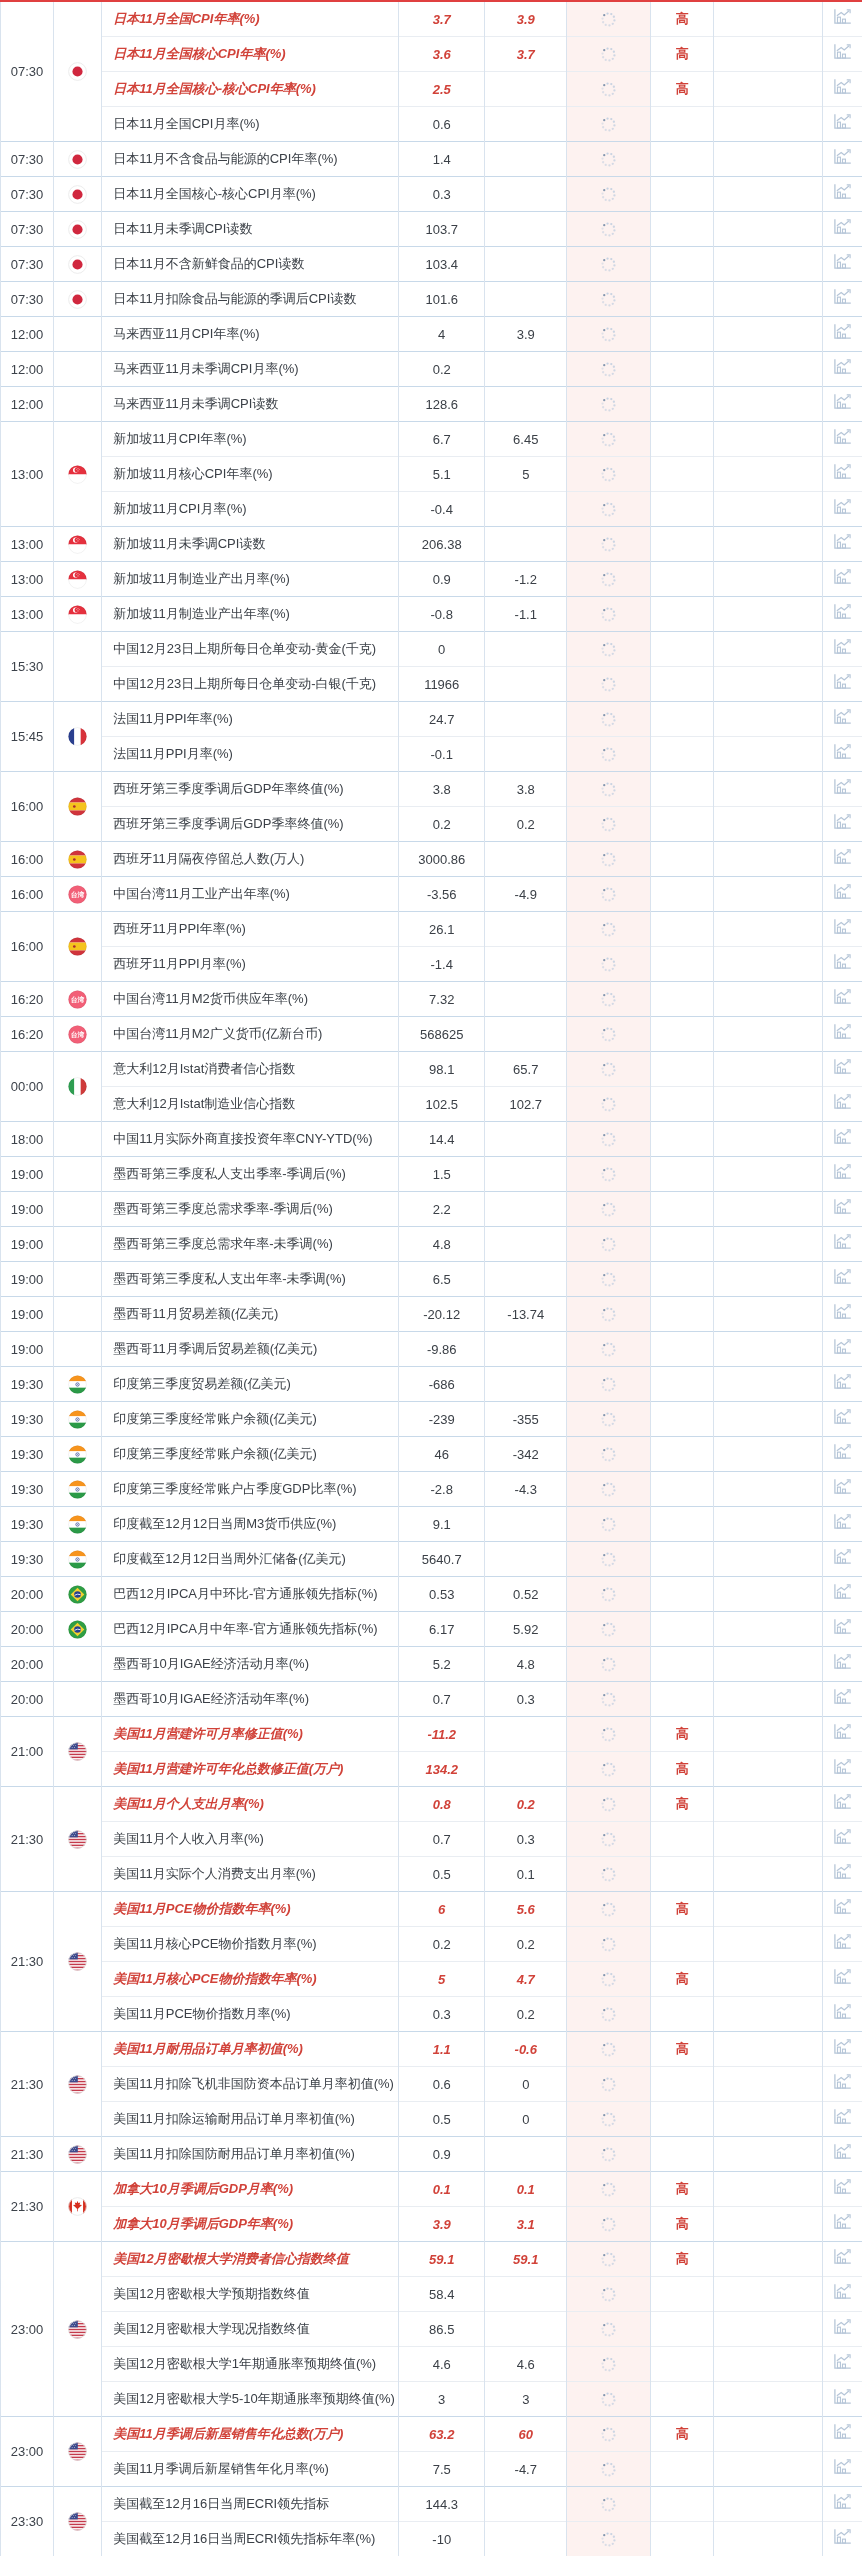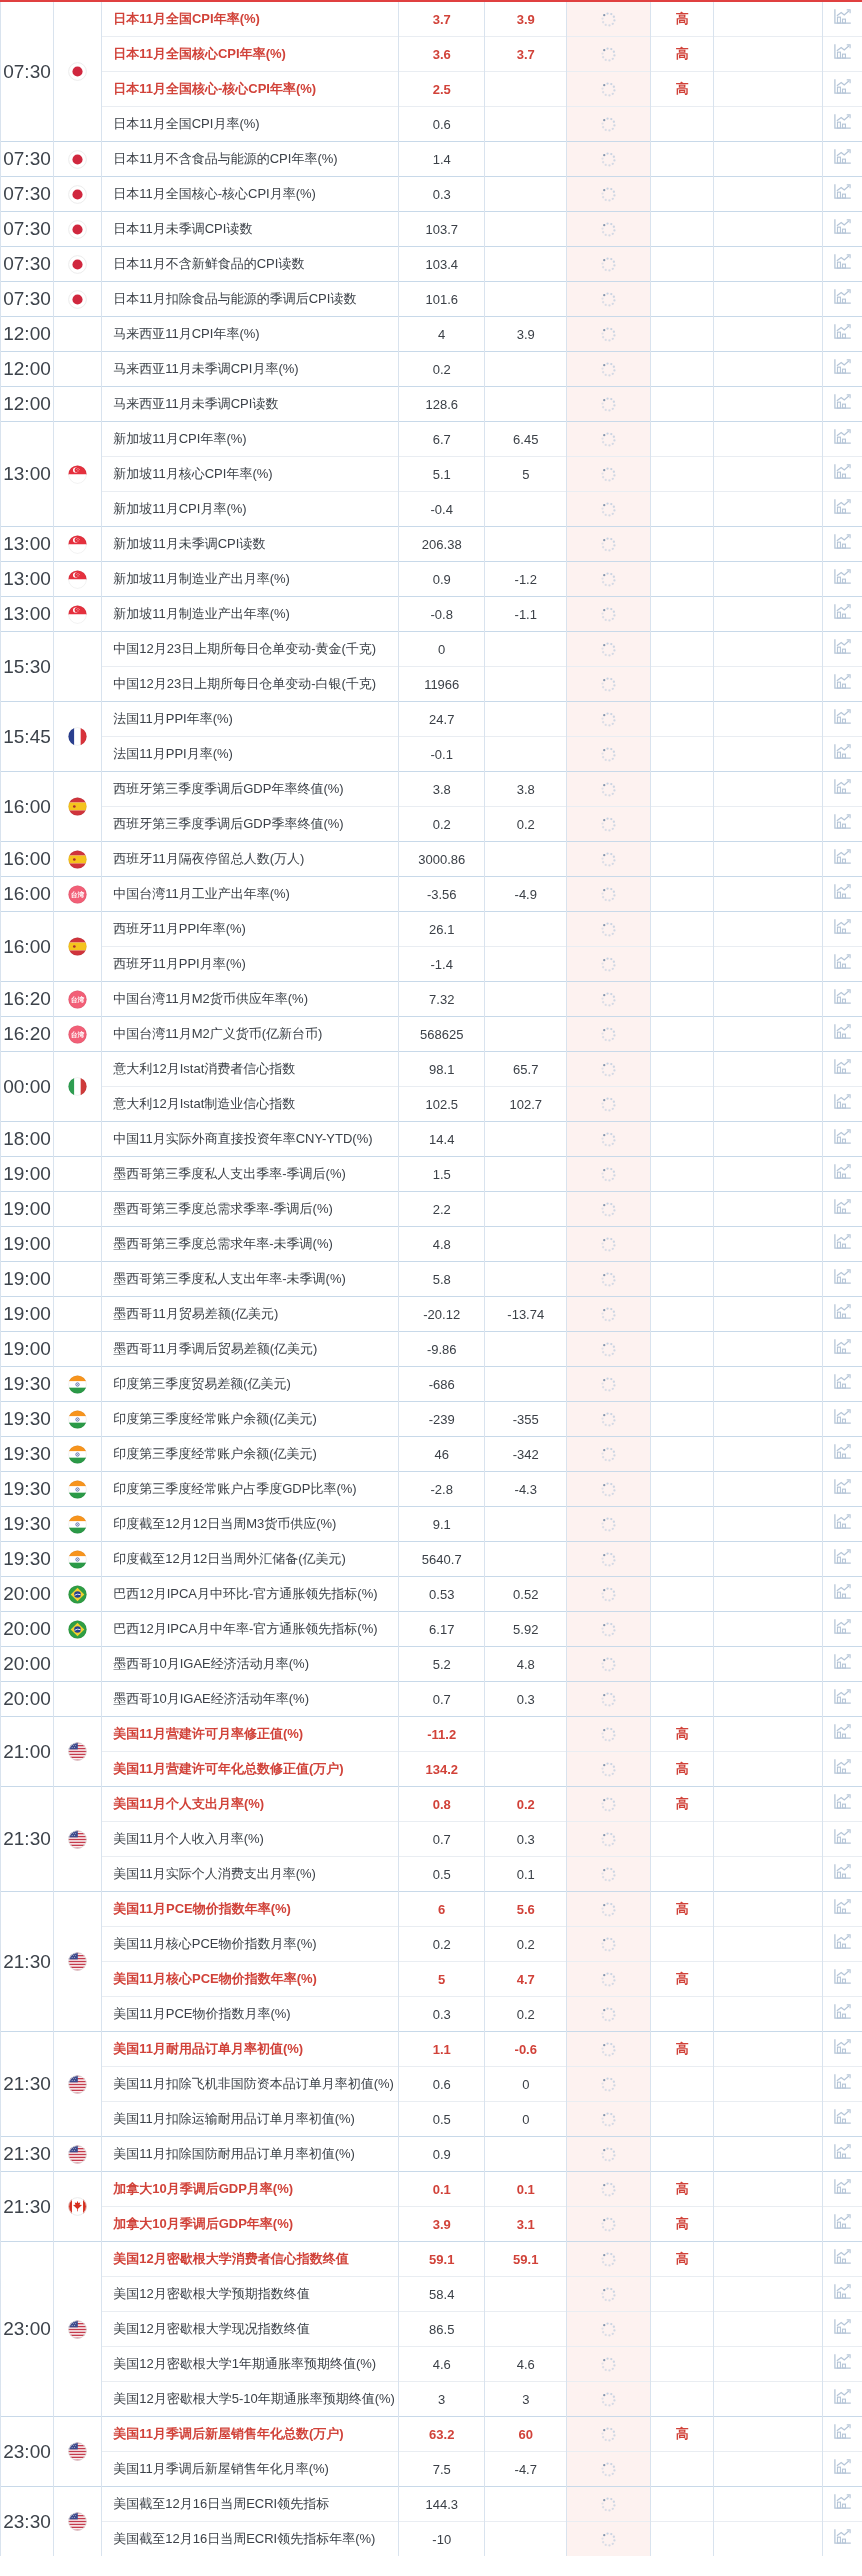--- a/index.html
+++ b/index.html
@@ -2,29 +2,29 @@
 <html style="font-size:14px"><head>
 <meta charset="utf-8">
 <style>
   html,body{margin:0;padding:0;background:#ffffff;}
   body{width:862px;font-family:"Liberation Sans","DejaVu Sans",sans-serif;}
   table.cal{width:862px;border-collapse:collapse;table-layout:fixed;border-top:2.6px solid #e04040;}
   td{height:34px;padding:0;vertical-align:middle;border-right:0.9px solid #d9e3ee;border-top:0.9px solid #e9edf2;overflow:hidden;}
   tr.group-start td{border-top:0.9px solid #c8d9e9;}
   tr.first td{border-top:none;}
   td:last-child{border-right:none;}
-  td.c-time{text-align:center;color:#3c424a;font-size:19px;border-left:0.9px solid #d9e3ee;}
+  td.c-time{text-align:center;color:#3c424a;font-size:13px;border-left:0.9px solid #d9e3ee;}
   td.c-flag{text-align:center;}
   td.c-name{padding-left:11.2px;font-size:13px;color:#3b4047;white-space:nowrap;}
   td.c-val{text-align:center;font-size:13px;color:#3b4047;}
   td.c-load{background:#fdf2f0;text-align:center;}
   td.c-imp{text-align:center;font-size:13px;color:#d14239;font-weight:700;}
   td.c-extra{background:#ffffff;}
   td.c-icon{text-align:center;}
-  .hl{color:#d14239 !important;font-weight:700;}
+  .hl{color:#d14239 !important;font-weight:700;font-style:italic;}
   svg.flag{width:19px;height:19px;display:inline-block;vertical-align:middle;}
   svg.spin{width:19px;height:19px;display:inline-block;vertical-align:middle;}
   .cicon-btn{display:inline-block;width:21px;height:19px;cursor:pointer;line-height:0;}
 </style>
 </head>
 <body>
 
 <table class="cal">
   <colgroup>
     <col style="width:53px">
@@ -1257,21 +1257,21 @@
     <rect x="6.2" y="10.6" width="3.4" height="6.8" fill="none" stroke="#b6c6d8" stroke-width="1.3"></rect>
     <rect x="12" y="12.9" width="3.4" height="4.5" fill="none" stroke="#b6c6d8" stroke-width="1.3"></rect>
     <path d="M5.5 9 L10.5 5.3 L14 8.1 L19.6 3.3" fill="none" stroke="#b6c6d8" stroke-width="1.5"></path>
     <path d="M16.9 2.1 L20.8 2.1 L20.8 6" fill="none" stroke="#b6c6d8" stroke-width="1.3"></path>
   </svg></span></td>
       </tr>
       <tr class="group-start">
         <td class="c-time" rowspan="1">19:00</td>
         <td class="c-flag" rowspan="1"></td>
         <td class="c-name">墨西哥第三季度私人支出年率-未季调(%)</td>
-        <td class="c-val">5.8</td>
+        <td class="c-val">6.5</td>
         <td class="c-val"></td>
         <td class="c-load"><svg class="spin" viewBox="0 0 24 24" aria-hidden="true">
             <circle cx="6.6" cy="6.6" r="1.45" fill="#8598b0" opacity="1.00"></circle>
             <circle cx="10.8" cy="4.5" r="1.45" fill="#c2cfe0" opacity="0.94"></circle>
             <circle cx="15.5" cy="5.2" r="1.45" fill="#c2cfe0" opacity="0.89"></circle>
             <circle cx="18.8" cy="8.5" r="1.45" fill="#c2cfe0" opacity="0.83"></circle>
             <circle cx="19.5" cy="13.2" r="1.45" fill="#c2cfe0" opacity="0.78"></circle>
             <circle cx="17.4" cy="17.4" r="1.45" fill="#c2cfe0" opacity="0.72"></circle>
             <circle cx="13.2" cy="19.5" r="1.45" fill="#c2cfe0" opacity="0.67"></circle>
             <circle cx="8.5" cy="18.8" r="1.45" fill="#c2cfe0" opacity="0.61"></circle>

